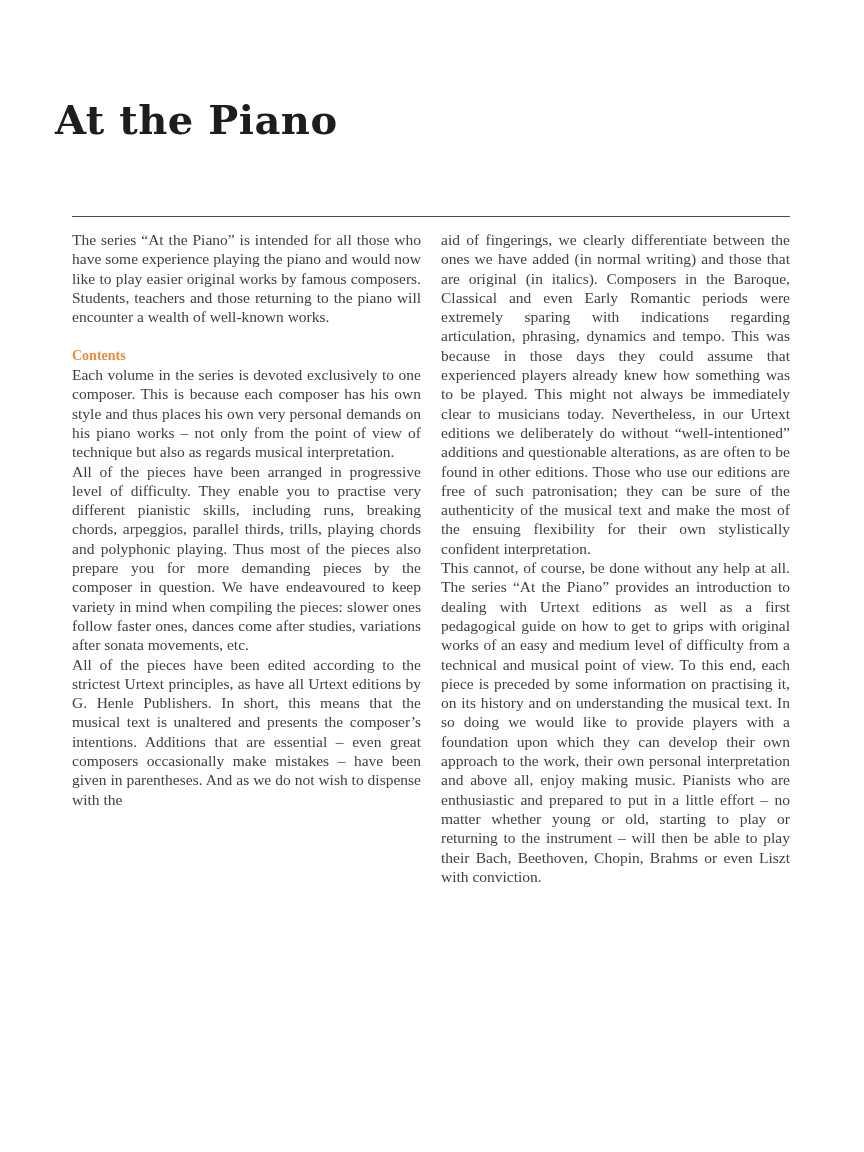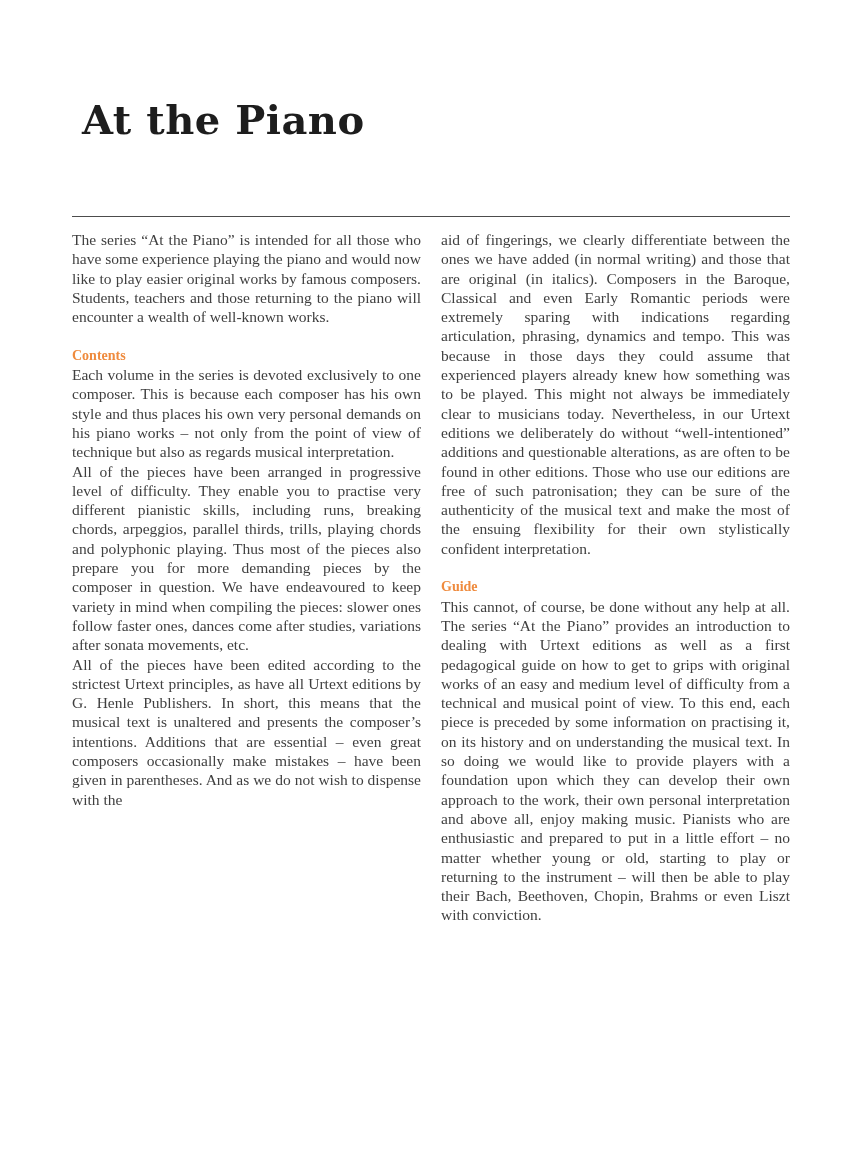--- a/index.html
+++ b/index.html
@@ -10,21 +10,21 @@
   .page {
     position: relative;
     width: 864px;
     height: 1152px;
     background: #ffffff;
     overflow: hidden;
     font-family: "Liberation Serif", serif;
   }
   .page-title {
     position: absolute;
-    left: 82px;
+    left: 55px;
     top: 96px;
     margin: 0;
     font-family: "DejaVu Serif", serif;
     font-weight: 700;
     font-size: 40px;
     letter-spacing: 0.5px;
     color: #1d1d1d;
     white-space: nowrap;
   }
   .title-divider {
@@ -85,18 +85,17 @@
       <p>Each volume in the series is devoted exclusively to one composer. This is because each composer has his own style and thus places his own very personal demands on his piano works – not only from the point of view of technique but also as regards musical interpretation.</p>
 
       <p>All of the pieces have been arranged in progressive level of difficulty. They enable you to practise very different pianistic skills, including runs, breaking chords, arpeggios, parallel thirds, trills, playing chords and polyphonic playing. Thus most of the pieces also prepare you for more demanding pieces by the composer in question. We have endeavoured to keep variety in mind when compiling the pieces: slower ones follow faster ones, dances come after studies, variations after sonata movements, etc.</p>
 
       <p>All of the pieces have been edited according to the strictest Urtext principles, as have all Urtext editions by G. Henle Publishers. In short, this means that the musical text is unaltered and presents the composer’s intentions. Additions that are essential – even great composers occasionally make mistakes – have been given in parentheses. And as we do not wish to dispense with the</p>
     </div>
 
     <div class="col">
       <p>aid of fingerings, we clearly differentiate between the ones we have added (in normal writing) and those that are original (in italics). Composers in the Baroque, Classical and even Early Romantic periods were extremely sparing with indications regarding articulation, phrasing, dynamics and tempo. This was because in those days they could assume that experienced players already knew how something was to be played. This might not always be immediately clear to musicians today. Nevertheless, in our Urtext editions we deliberately do without “well-intentioned” additions and questionable alterations, as are often to be found in other editions. Those who use our editions are free of such patronisation; they can be sure of the authenticity of the musical text and make the most of the ensuing flexibility for their own stylistically confident interpretation.</p>
 
-      <h2 class="section-heading">Guide</h2>
       <p>This cannot, of course, be done without any help at all. The series “At the Piano” provides an introduction to dealing with Urtext editions as well as a first pedagogical guide on how to get to grips with original works of an easy and medium level of difficulty from a technical and musical point of view. To this end, each piece is preceded by some information on practising it, on its history and on understanding the musical text. In so doing we would like to provide players with a foundation upon which they can develop their own approach to the work, their own personal interpretation and above all, enjoy making music. Pianists who are enthusiastic and prepared to put in a little effort – no matter whether young or old, starting to play or returning to the instrument – will then be able to play their Bach, Beethoven, Chopin, Brahms or even Liszt with conviction.</p>
     </div>
 
   </div>
 </div>
 
 </body></html>

